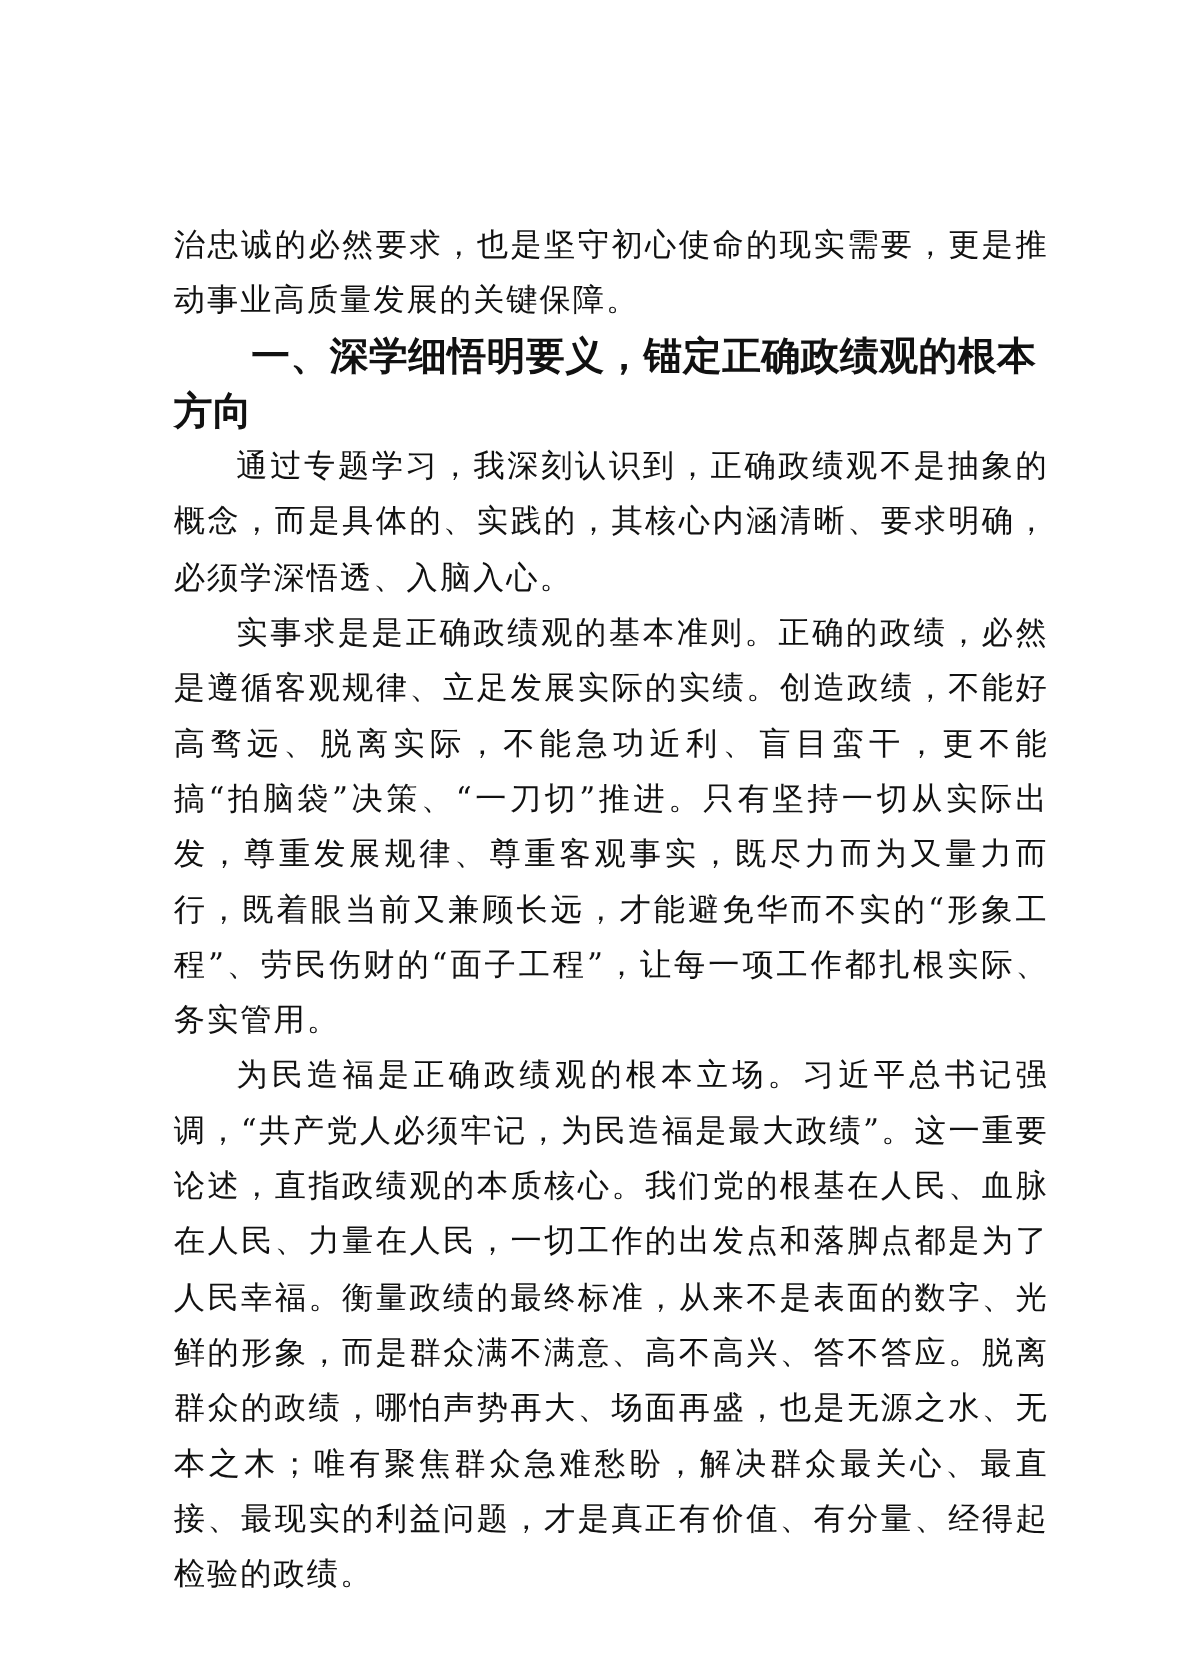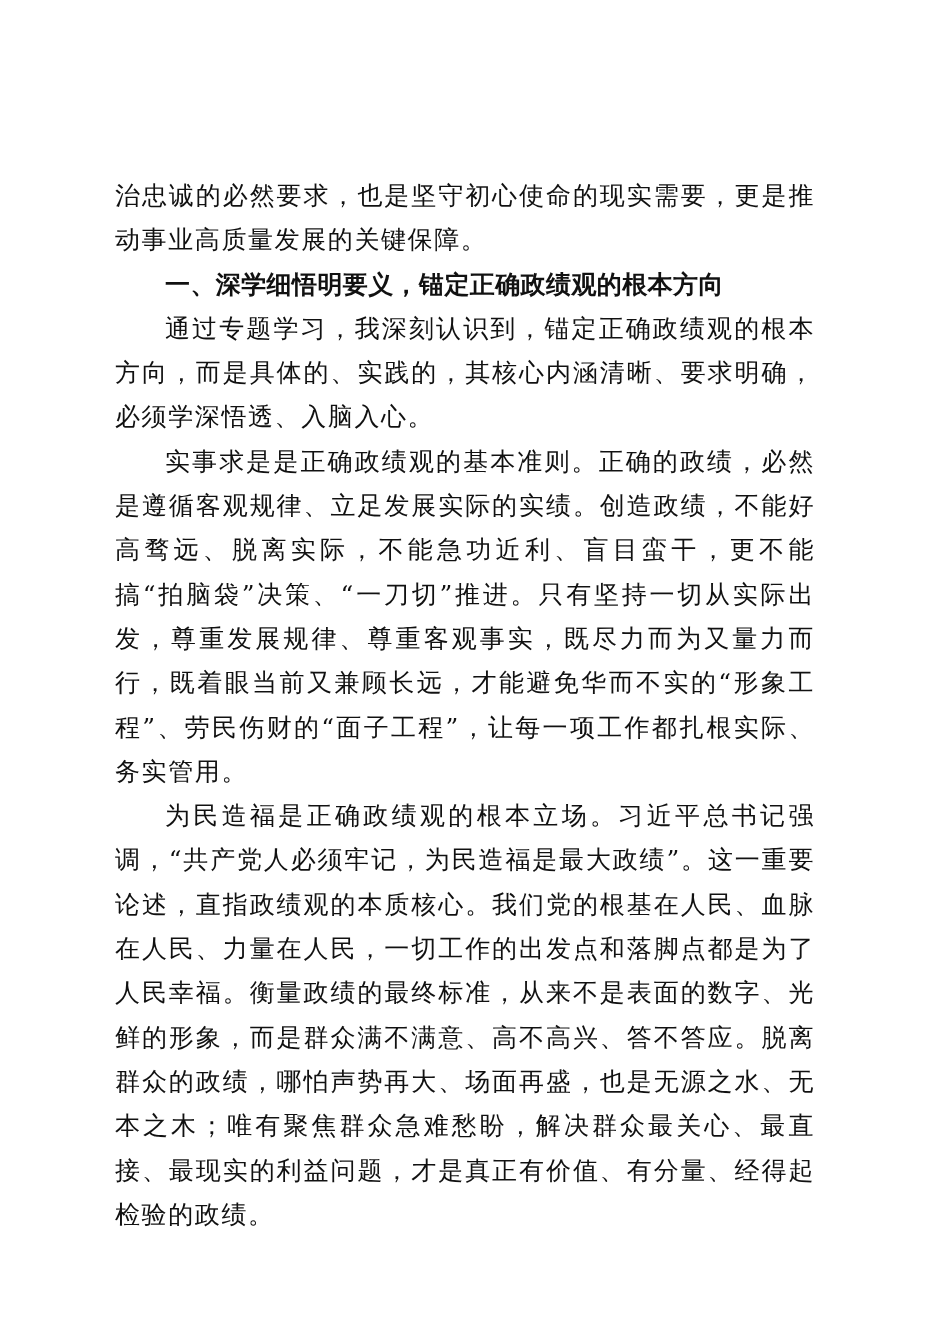--- a/index.html
+++ b/index.html
@@ -8,21 +8,21 @@
     background: #ffffff;
   }
   body {
     width: 950px;
     height: 1344px;
     position: relative;
     overflow: hidden;
   }
   .page {
     position: absolute;
-    left: 115px;
+    left: 139px;
     top: 174px;
     width: 700px;
     color: #111111;
     font-family: "DejaVu Serif", "Liberation Serif", serif;
     font-size: 25px;
     line-height: 44.3px;
     letter-spacing: 1.6px;
   }
   .para {
     margin: 0;
@@ -32,25 +32,25 @@
   }
   .para.noindent {
     text-indent: 0;
   }
   .heading {
     margin: 0;
     text-indent: 2em;
     font-family: "DejaVu Sans", "Liberation Sans", sans-serif;
     font-weight: bold;
     letter-spacing: 0.4px;
-    font-size: 25px;
+    font-size: 31px;
   }
 </style>
 </head>
 <body>
 
 <div class="page">
   <p class="para noindent">治忠诚的必然要求，也是坚守初心使命的现实需要，更是推动事业高质量发展的关键保障。</p>
   <p class="heading">一、深学细悟明要义，锚定正确政绩观的根本方向</p>
-  <p class="para">通过专题学习，我深刻认识到，锚定正确政绩观的根本方向，而是具体的、实践的，其核心内涵清晰、要求明确，必须学深悟透、入脑入心。</p>
+  <p class="para">通过专题学习，我深刻认识到，正确政绩观不是抽象的概念，而是具体的、实践的，其核心内涵清晰、要求明确，必须学深悟透、入脑入心。</p>
   <p class="para">实事求是是正确政绩观的基本准则。正确的政绩，必然是遵循客观规律、立足发展实际的实绩。创造政绩，不能好高骛远、脱离实际，不能急功近利、盲目蛮干，更不能搞“拍脑袋”决策、“一刀切”推进。只有坚持一切从实际出发，尊重发展规律、尊重客观事实，既尽力而为又量力而行，既着眼当前又兼顾长远，才能避免华而不实的“形象工程”、劳民伤财的“面子工程”，让每一项工作都扎根实际、务实管用。</p>
   <p class="para">为民造福是正确政绩观的根本立场。习近平总书记强调，“共产党人必须牢记，为民造福是最大政绩”。这一重要论述，直指政绩观的本质核心。我们党的根基在人民、血脉在人民、力量在人民，一切工作的出发点和落脚点都是为了人民幸福。衡量政绩的最终标准，从来不是表面的数字、光鲜的形象，而是群众满不满意、高不高兴、答不答应。脱离群众的政绩，哪怕声势再大、场面再盛，也是无源之水、无本之木；唯有聚焦群众急难愁盼，解决群众最关心、最直接、最现实的利益问题，才是真正有价值、有分量、经得起检验的政绩。</p>
 </div>
 
 </body></html>

